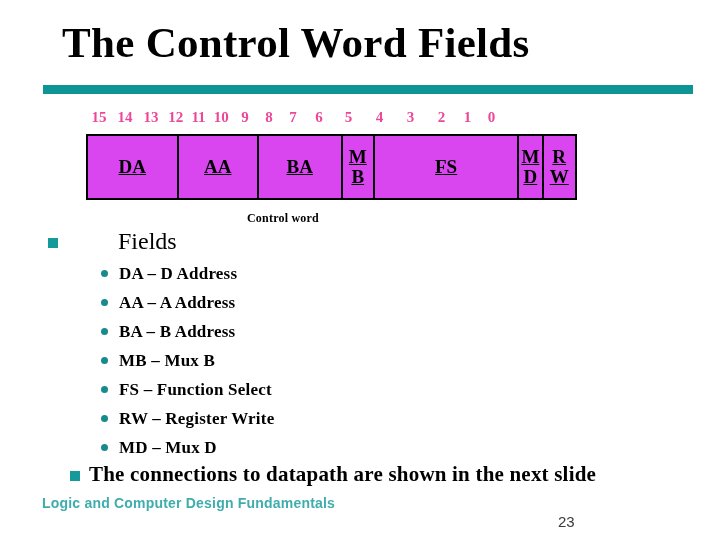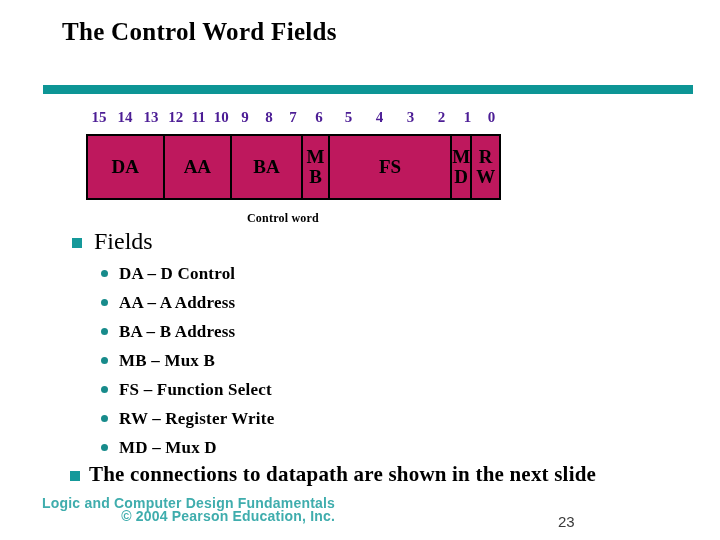--- a/index.html
+++ b/index.html
@@ -7,42 +7,43 @@
     position:relative;
     width:720px;height:540px;
     background:#ffffff;
     overflow:hidden;
     font-family:"Liberation Serif", serif;
     margin:0 auto;
   }
   
   .title{
     position:absolute;left:62px;top:18px;
-    font-size:25px;font-weight:bold;color:#000;
+    font-size:43px;font-weight:bold;color:#000;
     letter-spacing:0.3px;
   }
   .accent-bar{
     position:absolute;left:43px;top:85px;
     width:650px;height:9px;
     background:#0d9595;
   }
   
   .bitrow{
     position:absolute;left:86px;top:106px;width:419px;height:22px;
     display:flex;
-    font-size:15px;font-weight:bold;color:#4c1d95;
+    font-size:15px;font-weight:bold;color:#ec4899;
   }
   .bit-group{display:flex;justify-content:space-around;align-items:center;}
   
   .wordtable{
-    position:absolute;left:86px;top:134px;width:415px;height:66px;
+    position:absolute;left:86px;top:134px;width:491px;height:66px;
     display:flex;
     border:2px solid #000;
     box-sizing:border-box;
-    background:#be185d;
+    background:#d946ef;
+    text-decoration:underline;
   }
   .cell{
     box-sizing:border-box;
     border-right:2px solid #000;
     display:flex;align-items:center;justify-content:center;
     font-size:19px;font-weight:bold;color:#000;
     white-space:pre-line;text-align:center;line-height:1.05;
   }
   .cell:last-child{border-right:none;}
   
@@ -56,21 +57,21 @@
   
   .l1{
     position:absolute;display:flex;align-items:flex-start;
     color:#000;
   }
   .sq{
     width:10px;height:10px;background:#15999a;
     flex:0 0 aupx;flex-shrink:0;
     display:inline-block;
   }
-  .fields-heading{left:72px;top:228px;}
+  .fields-heading{left:48px;top:228px;gap:48px;}
   .fields-heading .sq{margin-top:10px;margin-right:12px;}
   .fields-heading .l1-text{font-size:24px;font-weight:normal;}
   .note-row{left:70px;top:462px;}
   .note-row .sq{margin-top:9px;margin-right:9px;}
   .note-row .l1-text{font-size:21px;font-weight:bold;letter-spacing:0.2px;}
   
   .fields-list{
     position:absolute;left:101px;top:259px;width:420px;
   }
   .li{
@@ -152,21 +153,21 @@
   <div class="caption">Control word</div>
 
   <div class="l1 fields-heading">
     <span class="sq"></span>
     <span class="l1-text">Fields</span>
   </div>
 
   <div class="fields-list">
     <div class="li">
       <span class="dot"></span>
-      <span class="li-text">DA – D Control</span>
+      <span class="li-text">DA – D Address</span>
     </div>
     <div class="li">
       <span class="dot"></span>
       <span class="li-text">AA – A Address</span>
     </div>
     <div class="li">
       <span class="dot"></span>
       <span class="li-text">BA – B Address</span>
     </div>
     <div class="li">
@@ -187,17 +188,16 @@
     </div>
   </div>
 
   <div class="l1 note-row">
     <span class="sq"></span>
     <span class="l1-text">The connections to datapath are shown in the next slide</span>
   </div>
 
   <div class="logo">
     <div>Logic and Computer Design Fundamentals</div>
-    <div>© 2004 Pearson Education, Inc.</div>
   </div>
   <div class="pagenum">23</div>
 
 </div>
 
 </body></html>

